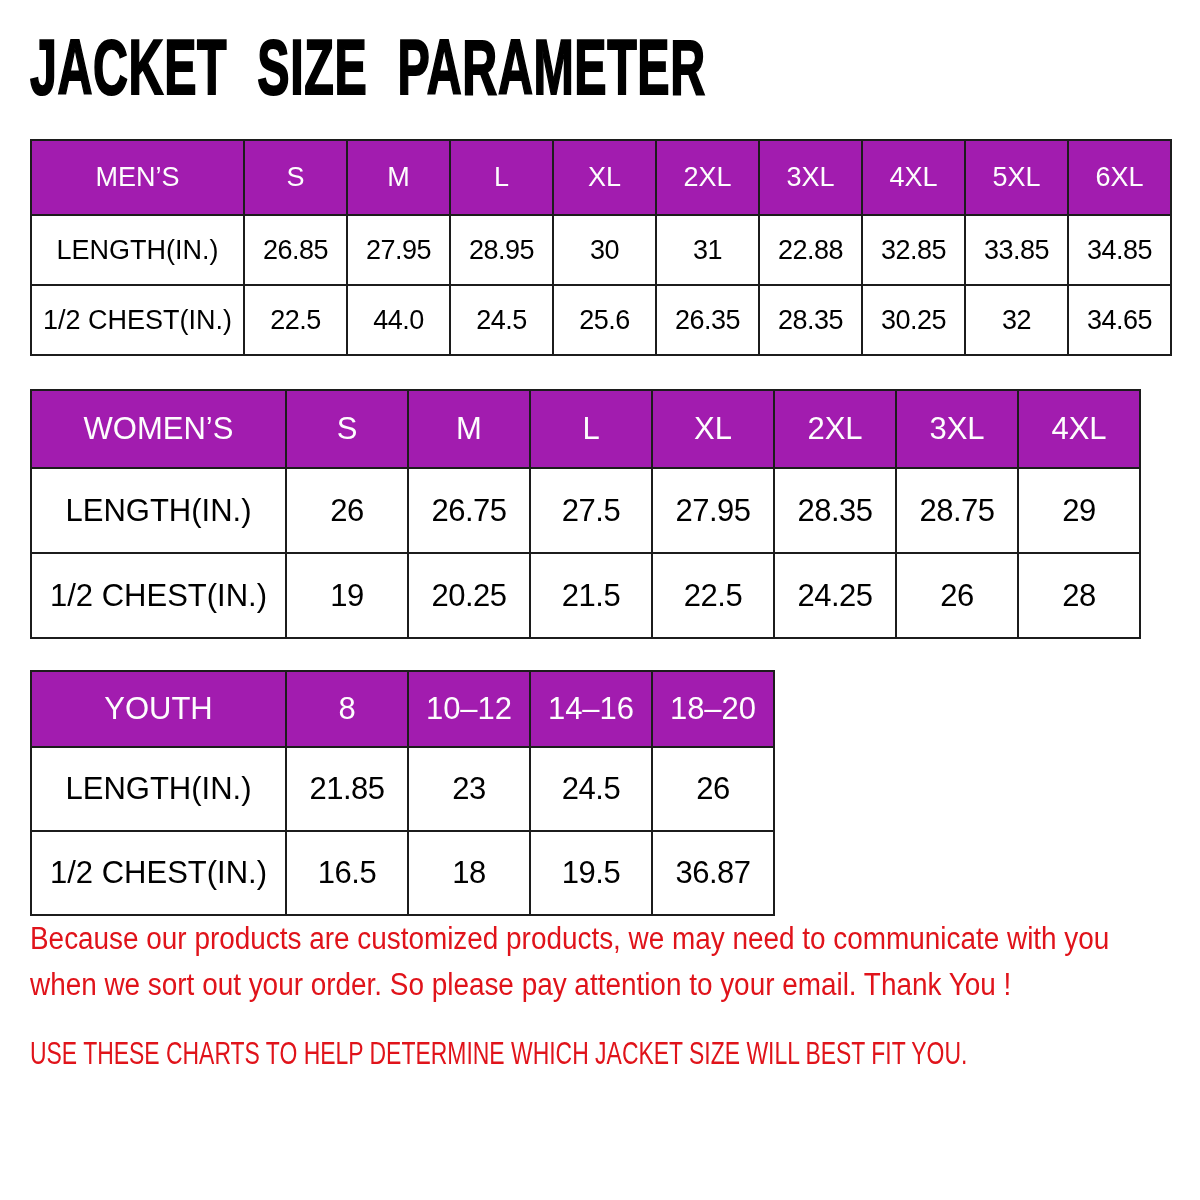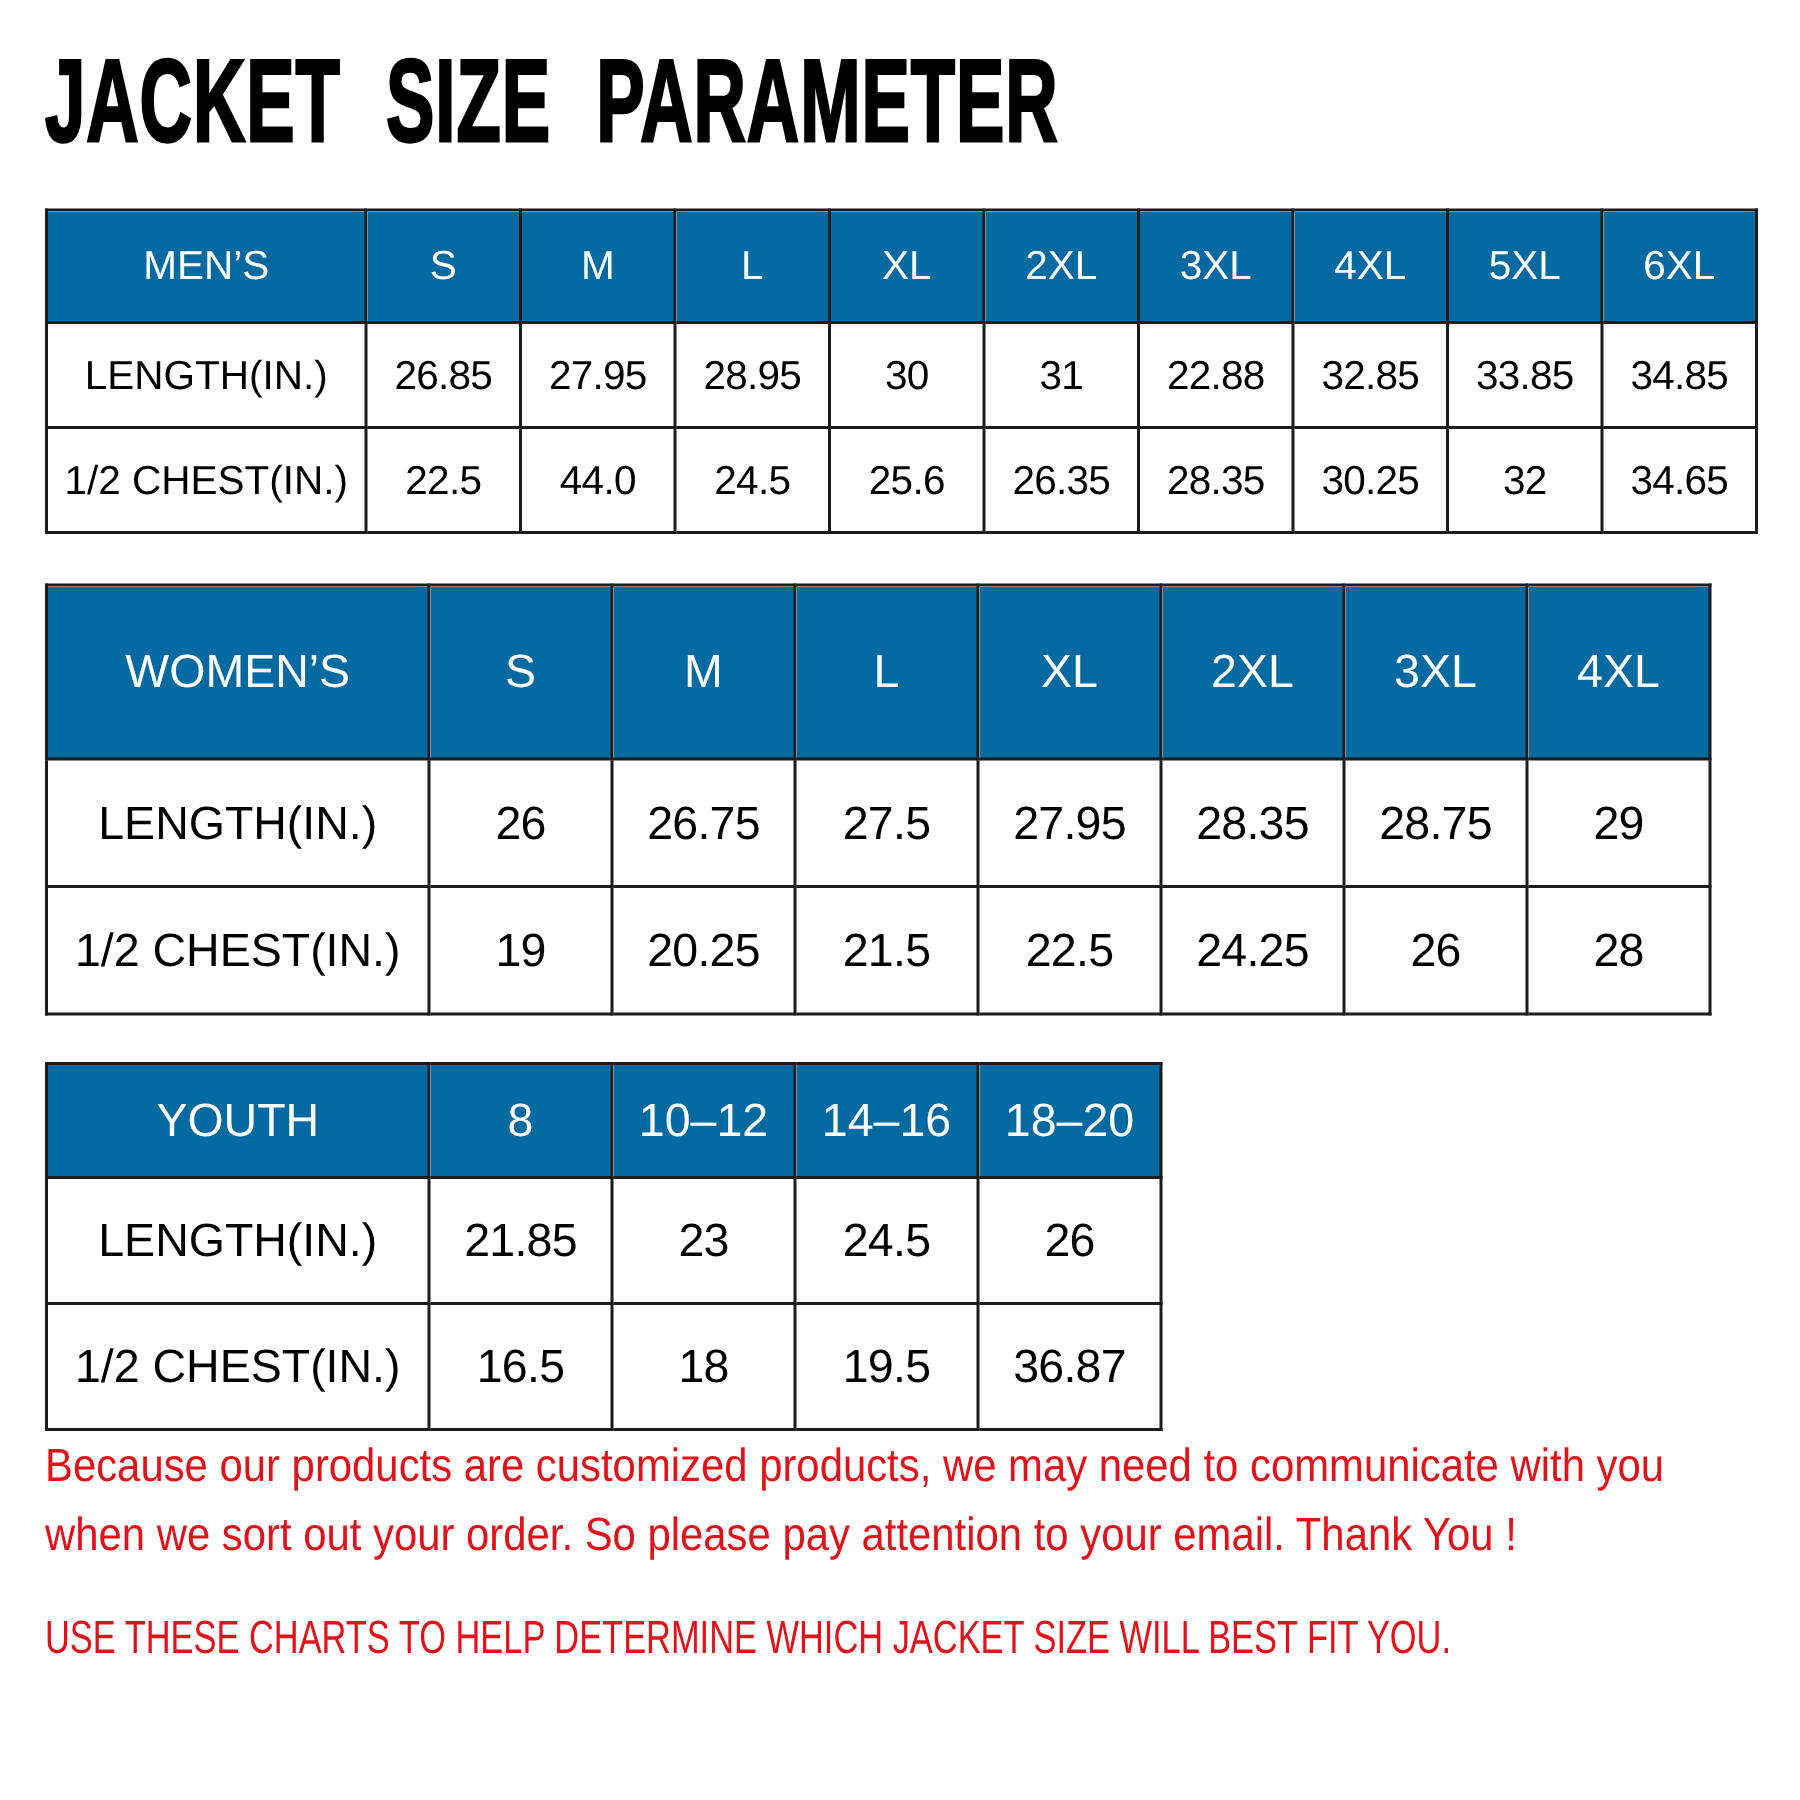--- a/index.html
+++ b/index.html
@@ -27,21 +27,21 @@
     color:#e0131a;font-size:28px;line-height:1.25;
     white-space:nowrap;transform:scaleX(0.9);transform-origin:left top;
   }
 
   
   table{border-collapse:collapse;table-layout:fixed;}
   td{
     border:2px solid #1c1c1c;text-align:center;vertical-align:middle;
     padding:0;overflow:hidden;
   }
-  .head-row td{background:#0369a1;color:#fdfdfd;margin-top:17px;}
+  .head-row td{background:#a21caf;color:#fdfdfd;margin-top:17px;}
   .mens-table{margin-top:27px;}
   .mens-table td{font-size:27px;}
   .womens-table{margin-top:33px;}
   .womens-table td{font-size:31px;}
   .youth-table{margin-top:31px;}
   .youth-table td{font-size:31px;}
   .val{letter-spacing:-0.5px;}
 
   
   .footer{}
@@ -120,21 +120,21 @@
       <col style="width:255px">
         <col style="width:122px">
         <col style="width:122px">
         <col style="width:122px">
       <col style="width:122px">
         <col style="width:122px">
         <col style="width:122px">
         <col style="width:122px">
     </colgroup>
     <tbody>
-        <tr class="head-row" style="height:116px">
+        <tr class="head-row" style="height:78px">
       <td>WOMEN’S</td>
       <td>S</td>
       <td>M</td>
       <td>L</td>
       <td>XL</td>
       <td>2XL</td>
       <td>3XL</td>
       <td>4XL</td>
     </tr>
     <tr style="height:85px">

